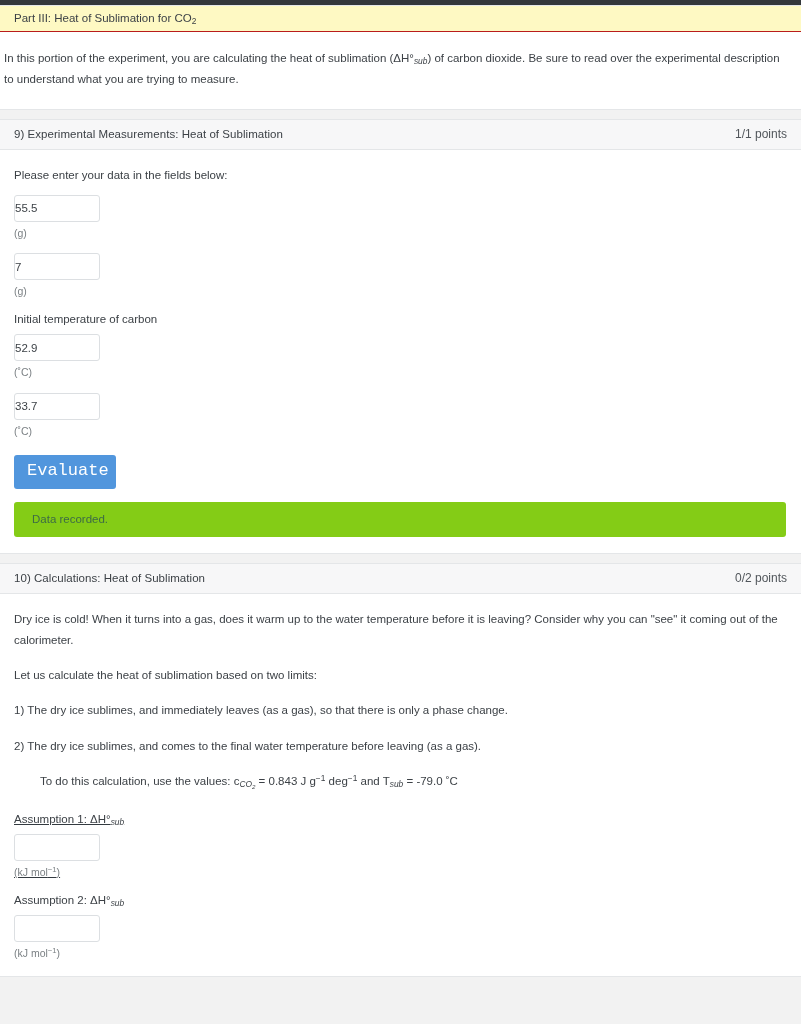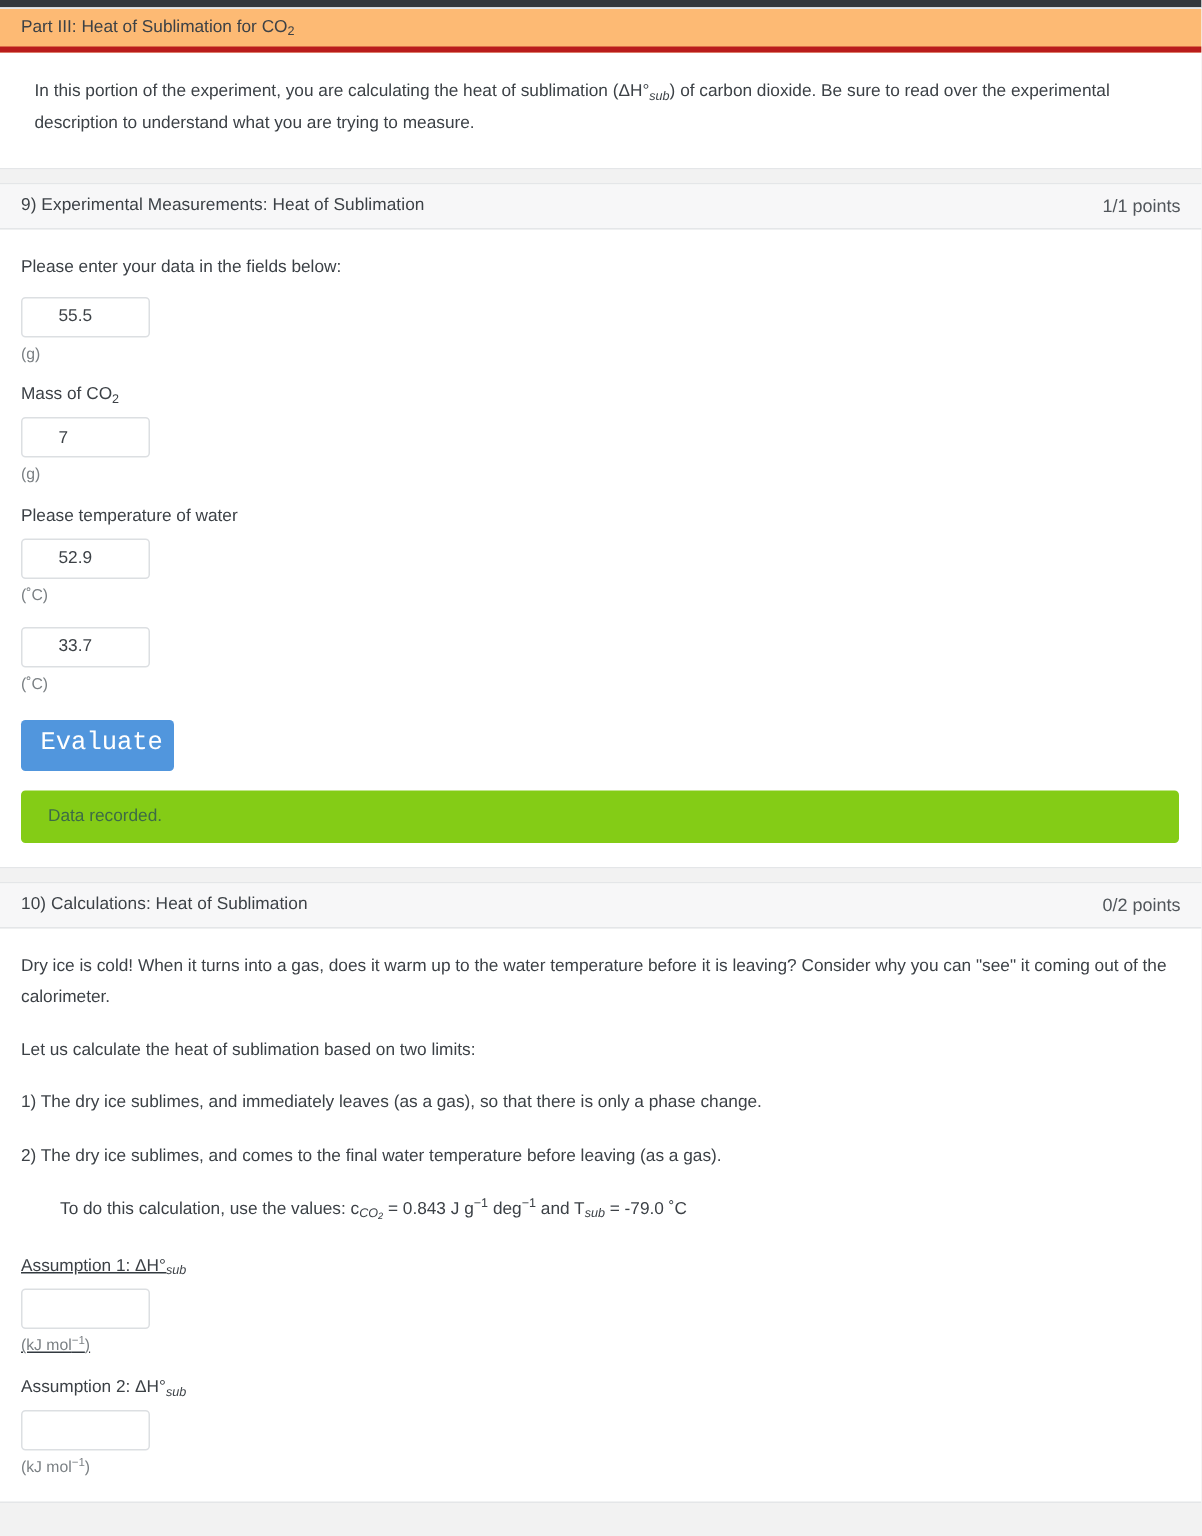--- a/index.html
+++ b/index.html
@@ -55,55 +55,55 @@
     font-size: 11.5px;
     color: #3c4146;
     letter-spacing: .05px;
   }
   .section-header .points {
     font-size: 12px;
     color: #51565b;
     white-space: nowrap;
   }
   .part-header {
-    background: #fdba74;
+    background: #fef9c3;
     padding: 6px 14px 7px 14px;
-    border-bottom: 4px solid #b91c1c;
+    border-bottom: 1px solid #b91c1c;
     font-size: 11.5px;
     color: #3c4146;
   }
   .body-pad {
     padding: 15px 14px 16px 14px;
   }
   p.text {
     margin: 0 0 14px 0;
     line-height: 1.85;
     font-size: 11.5px;
     color: #3c4146;
     max-width: 790px;
   }
   p.text:last-child { margin-bottom: 0; }
   p.tight { margin-bottom: 9px; }
   .intro-pad {
-    padding: 16px 14px 18px 23px;
+    padding: 16px 14px 18px 4px;
   }
   
   .field-label {
     font-size: 11.5px;
     color: #3c4146;
     margin: 0 0 7px 0;
     line-height: 1.3;
   }
   .field-group { margin-bottom: 13px; }
   .field-group:last-child { margin-bottom: 0; }
   input.txt {
     display: block;
     width: 86px;
     height: 27px;
-    padding: 4px 24px;
+    padding: 4px 0;
     font-family: "Liberation Sans", sans-serif;
     font-size: 11.5px;
     color: #3c4146;
     border: 1px solid #dcdfe2;
     border-radius: 3px;
     background: #fff;
     outline: none;
   }
   .unit {
     font-size: 10.5px;
@@ -170,27 +170,26 @@
     </div>
     <div class="body-pad">
       <p class="text tight">Please enter your data in the fields below:</p>
 
       <div class="field-group">
         <input class="txt" type="text" value="55.5" style="">
         <div class="unit">(g)</div>
       </div>
 
       <div class="field-group">
-        <div class="field-label"><span>Mass of CO</span><sub>2</sub></div>
         <input class="txt" type="text" value="7" style="">
         <div class="unit">(g)</div>
       </div>
 
       <div class="field-group">
-        <div class="field-label">Please temperature of water</div>
+        <div class="field-label">Initial temperature of carbon</div>
         <input class="txt" type="text" value="52.9" style="">
         <div class="unit">(˚C)</div>
       </div>
 
       <div class="field-group">
         <input class="txt" type="text" value="33.7" style="">
         <div class="unit">(˚C)</div>
       </div>
 
       <div class="btn-wrap">

